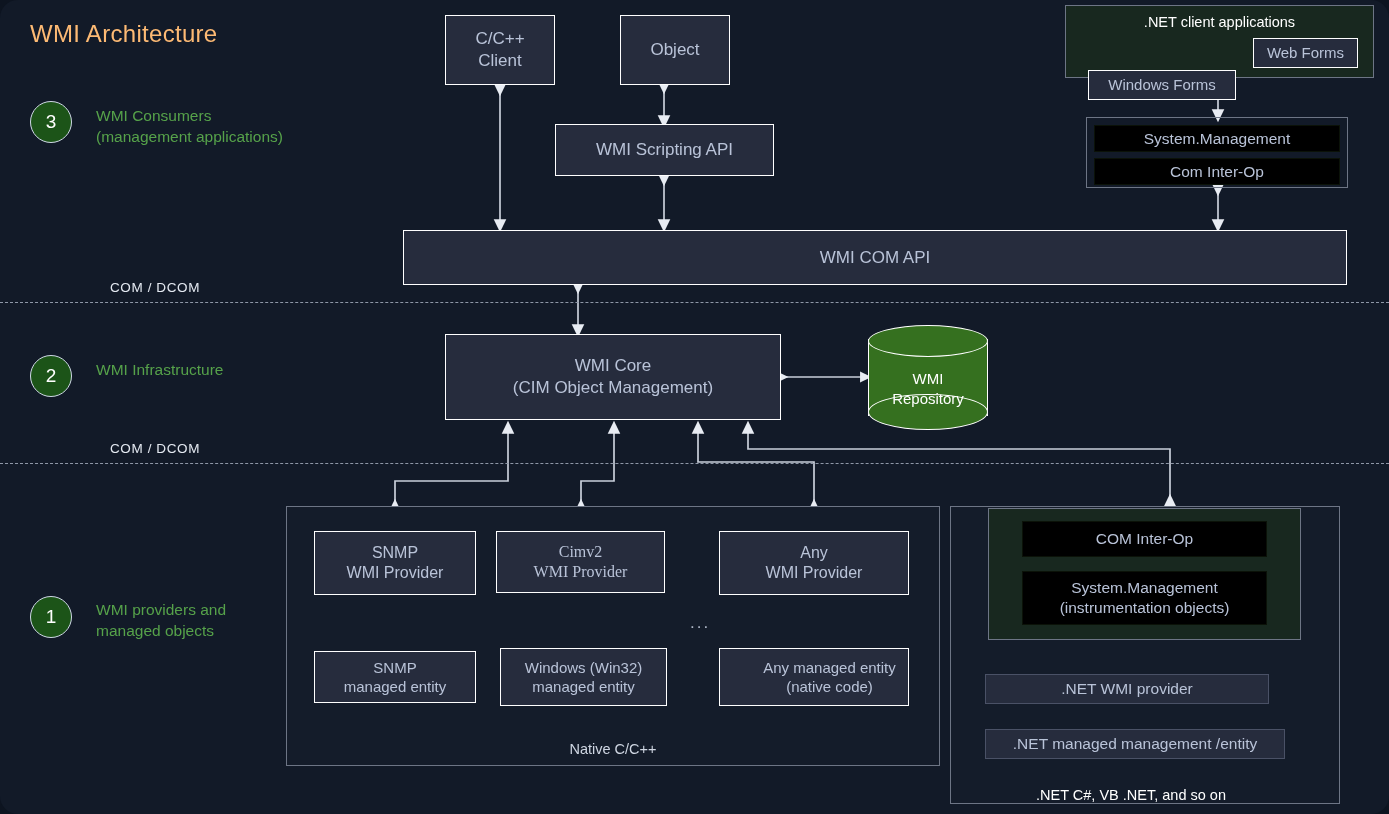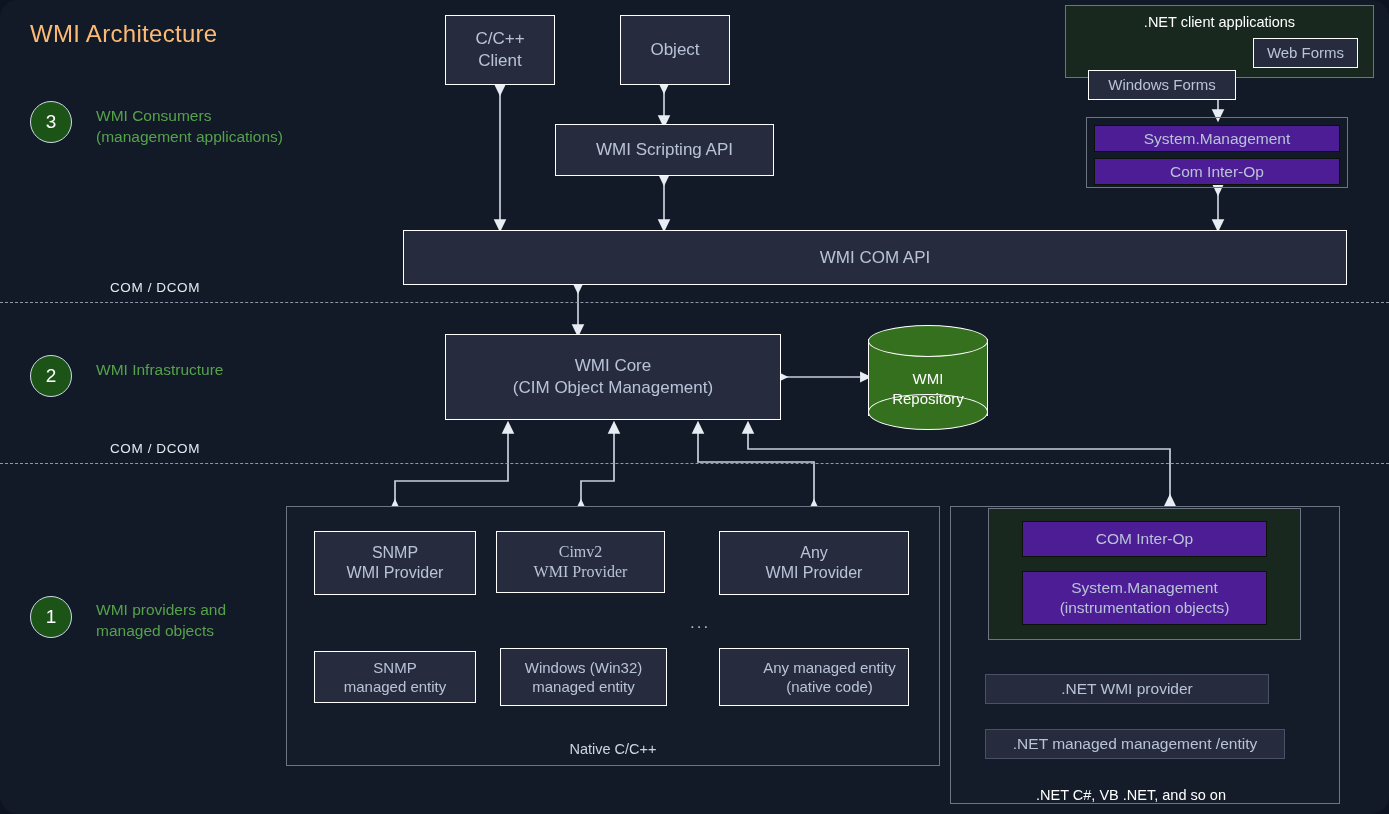--- a/index.html
+++ b/index.html
@@ -81,21 +81,21 @@
     background: #262c3d;
     border: 1px solid #4a5166;
     color: #b9c3d8;
     display: flex; align-items: center; justify-content: center;
     text-align: center;
     font-size: 15.5px;
   }
 
   
   .green-box {
-    background: #4c1d95;
+    background: #000000;
     border: 1.5px solid #0b1208;
     color: #b9c3d8;
     display: flex; align-items: center; justify-content: center;
     text-align: center;
     line-height: 1.28;
     white-space: pre-line;
     font-size: 15.5px;
   }
 
   

